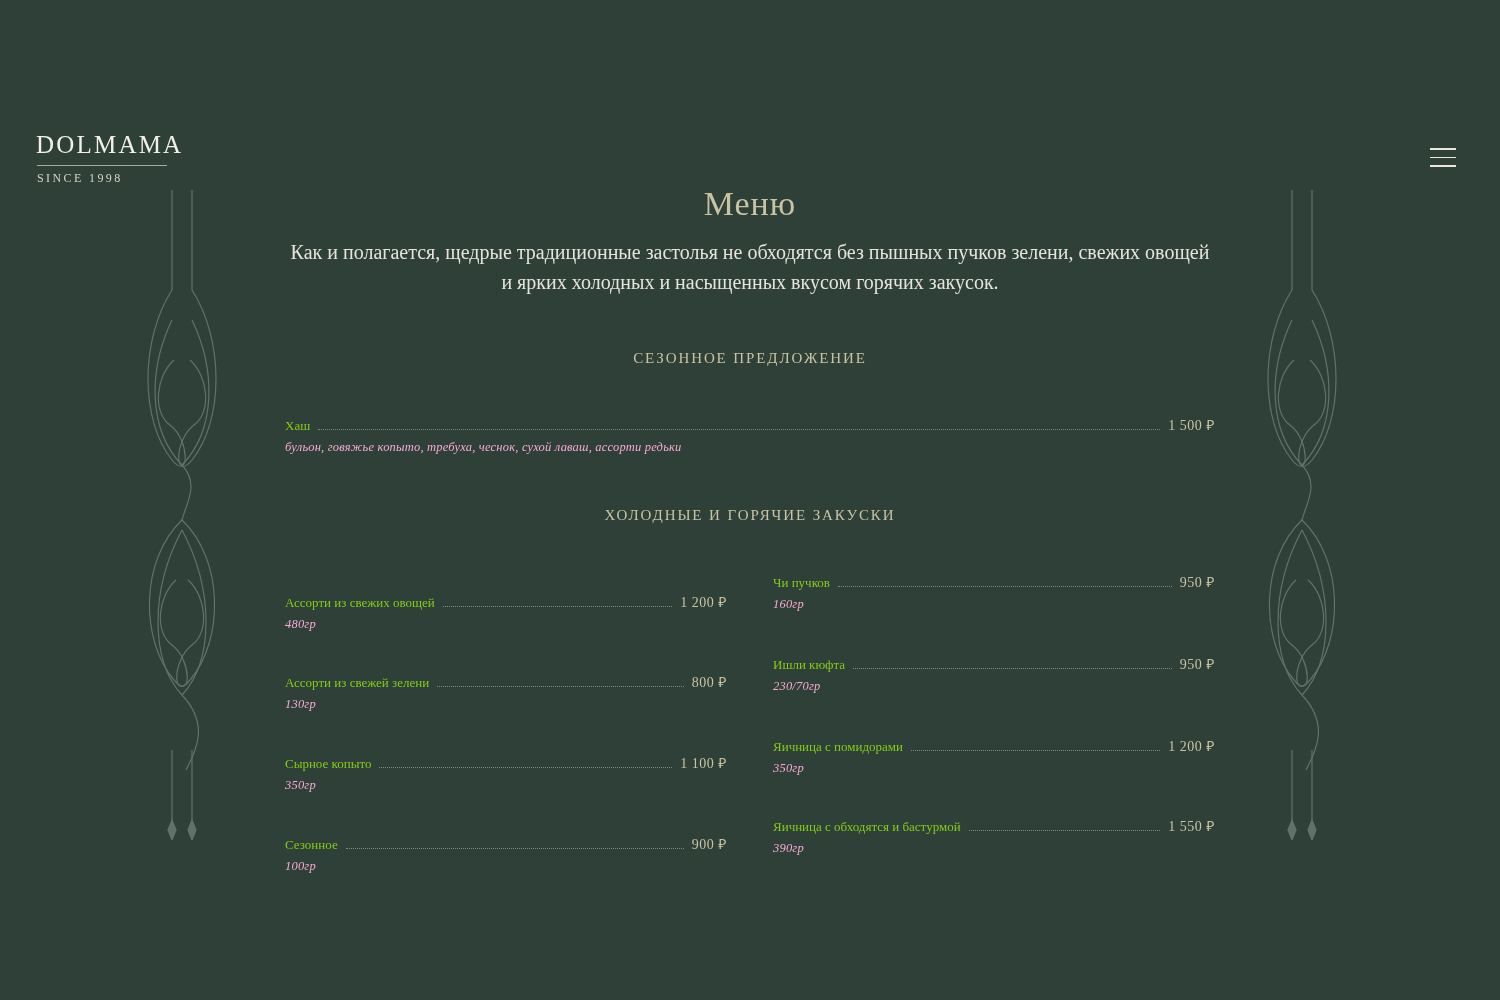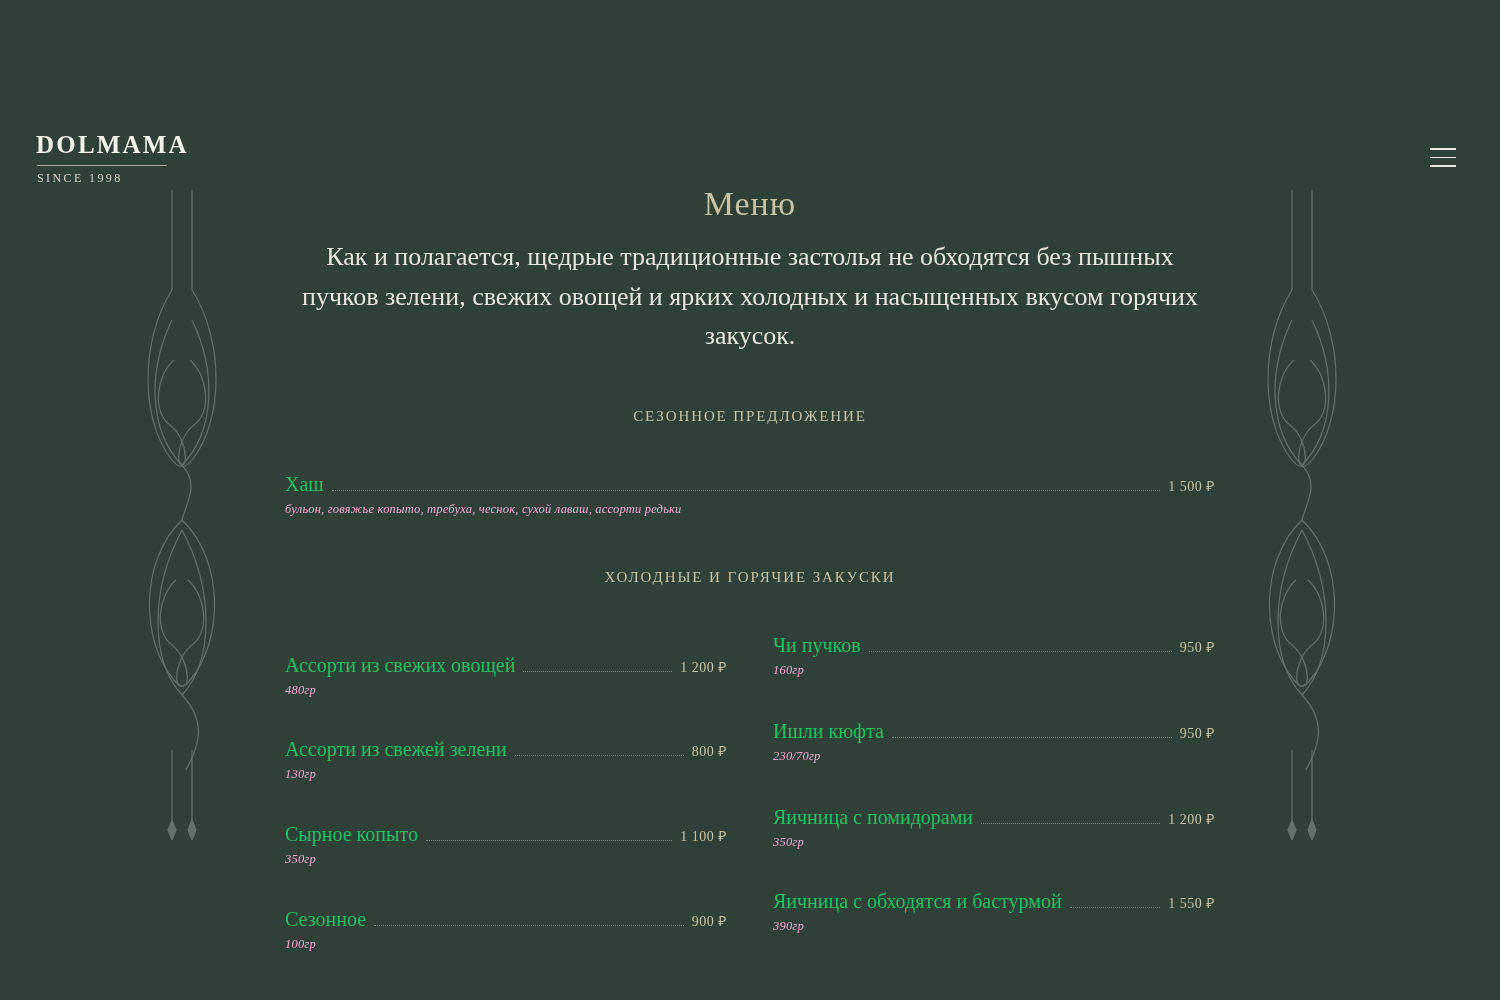--- a/index.html
+++ b/index.html
@@ -27,21 +27,21 @@
   .logo {
     position: absolute;
     left: 36px;
     top: 132px;
     width: 200px;
   }
   .logo-word {
     font-family: "Liberation Serif", serif;
     font-size: 25px;
     letter-spacing: 2.2px;
-    font-weight: 700;
+    font-weight: 400;
     color: #f2f0e9;
     line-height: 1;
   }
   .logo-rule {
     width: 130px;
     height: 1px;
     background: #c8c4b4;
     margin: 8px 0 5px 1px;
     opacity: .8;
   }
@@ -95,21 +95,21 @@
     font-size: 34px;
     letter-spacing: 1px;
     color: #c9c3a3;
     font-weight: 400;
     margin-bottom: 14px;
   }
 
   .page-intro {
     width: 920px;
     text-align: center;
-    font-size: 26px;
+    font-size: 20px;
     line-height: 1.52;
     color: #e6e4dc;
   }
 
   .section {
     width: 930px;
     margin-top: 52px;
   }
 
   .section-title {
@@ -131,22 +131,22 @@
 
   .dish { margin-bottom: 40px; }
   .dish:last-child { margin-bottom: 0; }
 
   .dish-line {
     display: flex;
     align-items: baseline;
     width: 100%;
   }
   .dish-name {
-    font-size: 20px;
-    color: #22c55e;
+    font-size: 13px;
+    color: #84cc16;
     white-space: nowrap;
   }
   .dots {
     flex: 1 1 auto;
     border-bottom: 1px dotted #7d8c82;
     margin: 0 8px 4px 8px;
     height: 1px;
   }
   .dish-price {
     font-size: 14px;

